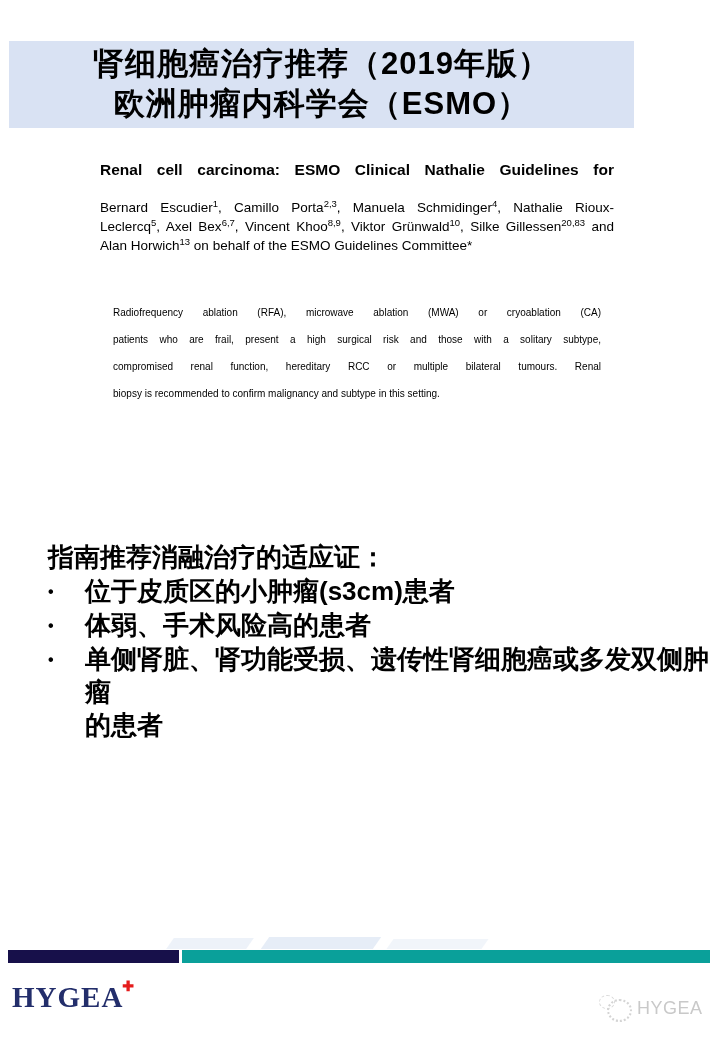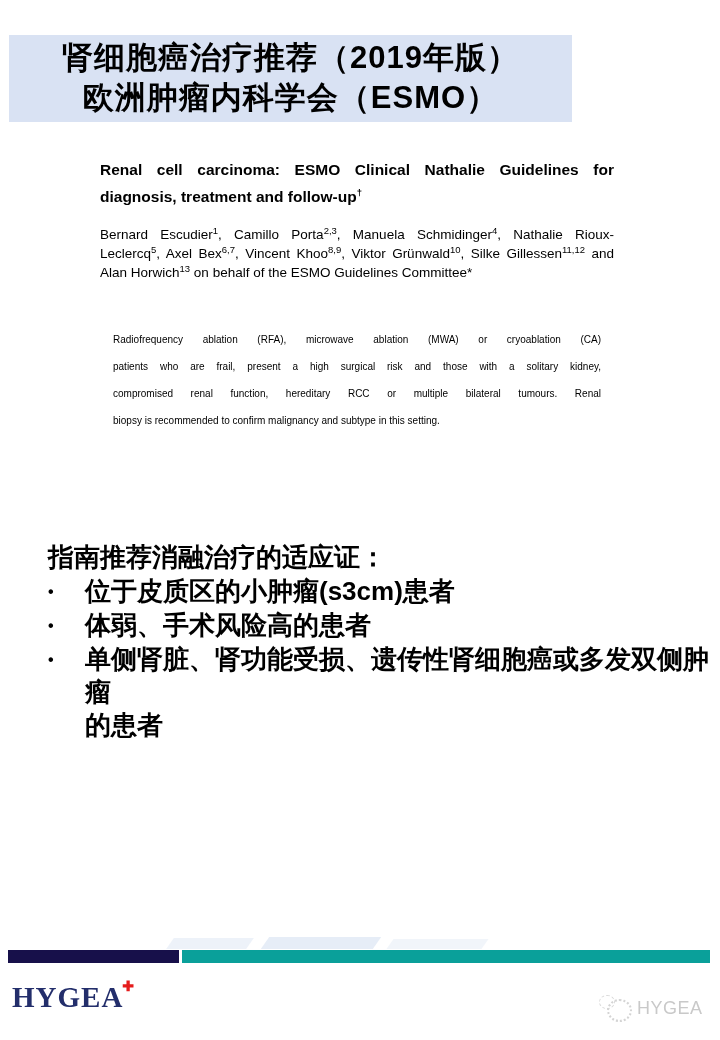--- a/index.html
+++ b/index.html
@@ -5,21 +5,21 @@
   html,body{margin:0;padding:0;}
   body{
     width:720px;height:1040px;background:#ffffff;
     font-family:"Liberation Sans","DejaVu Sans",sans-serif;
     color:#000;
   }
   .slide{position:relative;width:720px;height:1040px;overflow:hidden;background:#fff;}
 
   
   .hdr{
-    position:absolute;left:9px;top:35px;width:563px;height:87px;
+    position:absolute;left:9px;top:41px;width:625px;height:87px;
     background:var(--header-bg,#d9e2f3);
     text-align:center;font-weight:bold;font-size:31px;line-height:40px;
     padding-top:3px;box-sizing:border-box;color:var(--text,#000);
     letter-spacing:1px;
   }
 
   
   .paper{position:absolute;left:100px;top:156px;width:514px;color:var(--text,#000);}
   .p-title{font-weight:bold;font-size:15.5px;line-height:27px;}
   .p-authors{margin-top:15px;font-size:13.5px;line-height:19px;}
@@ -64,30 +64,29 @@
 <div class="slide">
 
   <header class="hdr">
     <div>肾细胞癌治疗推荐（2019年版）</div>
     <div>欧洲肿瘤内科学会（ESMO）</div>
   </header>
 
   <section class="paper">
     <div class="p-title">
         <div class="tline just">Renal cell carcinoma: ESMO Clinical Nathalie Guidelines for</div>
-        <div class="tline">diagnosis, treatment and follow-up<sup>†</sup></div>
       </div>
     <div class="p-authors">
         <div class="tline just">Bernard Escudier<sup>1</sup>, Camillo Porta<sup>2,3</sup>, Manuela Schmidinger<sup>4</sup>, Nathalie Rioux-</div>
-        <div class="tline just">Leclercq<sup>5</sup>, Axel Bex<sup>6,7</sup>, Vincent Khoo<sup>8,9</sup>, Viktor Grünwald<sup>10</sup>, Silke Gillessen<sup>11,12</sup> and</div>
+        <div class="tline just">Leclercq<sup>5</sup>, Axel Bex<sup>6,7</sup>, Vincent Khoo<sup>8,9</sup>, Viktor Grünwald<sup>10</sup>, Silke Gillessen<sup>20,83</sup> and</div>
         <div class="tline">Alan Horwich<sup>13</sup> on behalf of the ESMO Guidelines Committee*</div>
       </div>
     <div class="p-abstract">
         <div class="tline just">Radiofrequency ablation (RFA), microwave ablation (MWA) or cryoablation (CA)</div>
-        <div class="tline just">patients who are frail, present a high surgical risk and those with a solitary kidney,</div>
+        <div class="tline just">patients who are frail, present a high surgical risk and those with a solitary subtype,</div>
         <div class="tline just">compromised renal function, hereditary RCC or multiple bilateral tumours. Renal</div>
         <div class="tline">biopsy is recommended to confirm malignancy and subtype in this setting.</div>
       </div>
   </section>
 
   <section class="cn">
     <div class="cn-head">指南推荐消融治疗的适应证：</div>
     <div id="bullets">
         <div class="brow">
           <span class="bdot">•</span>

